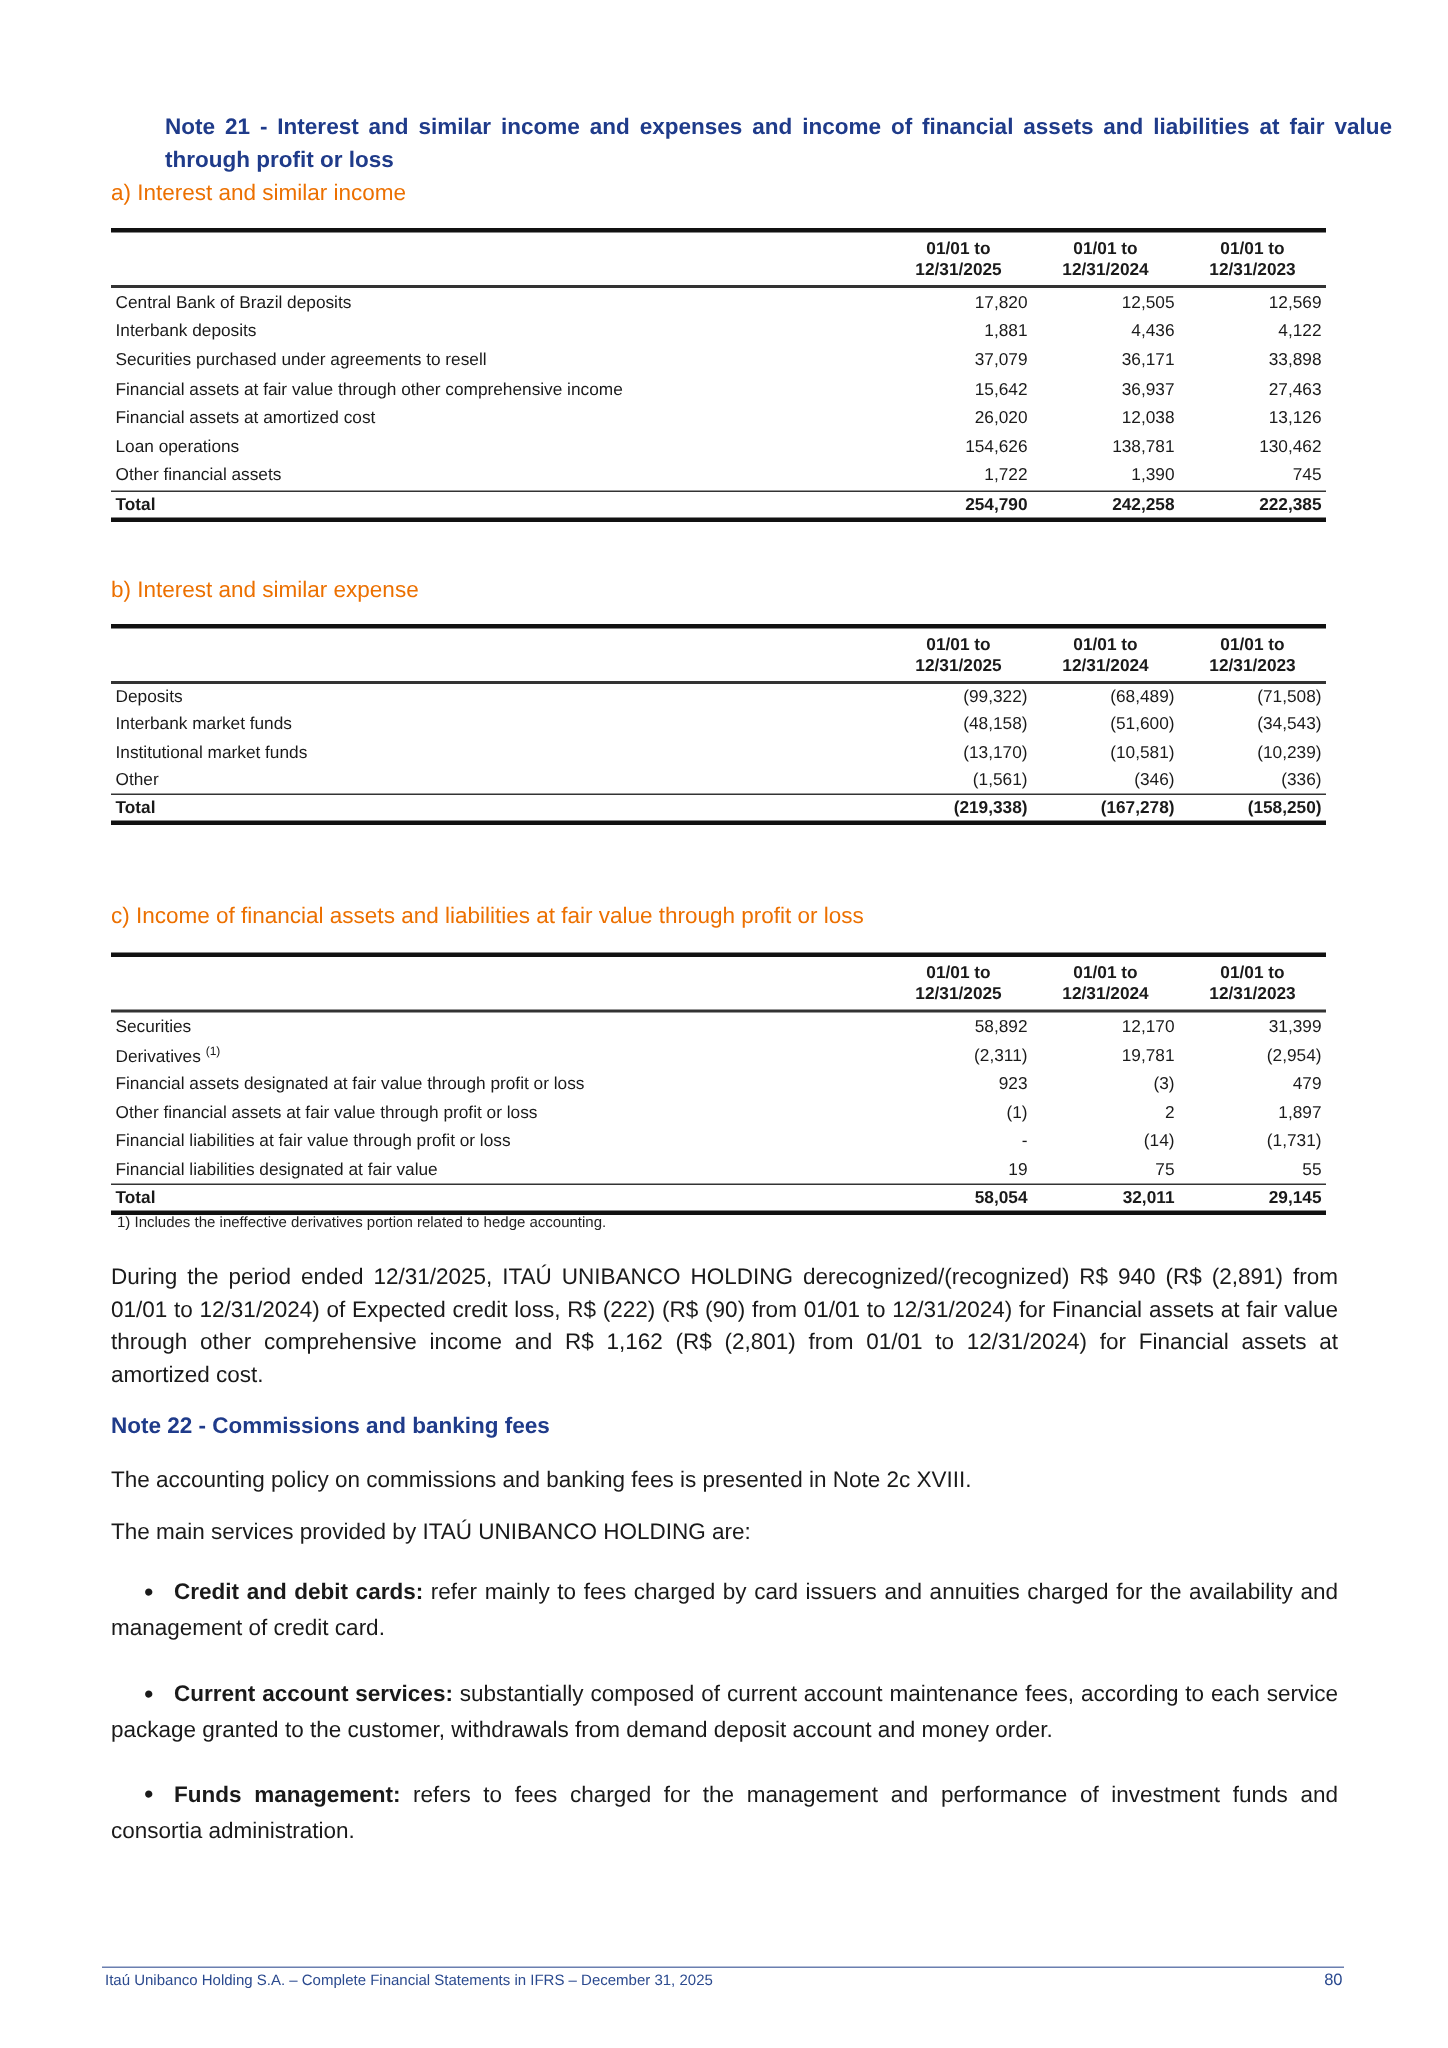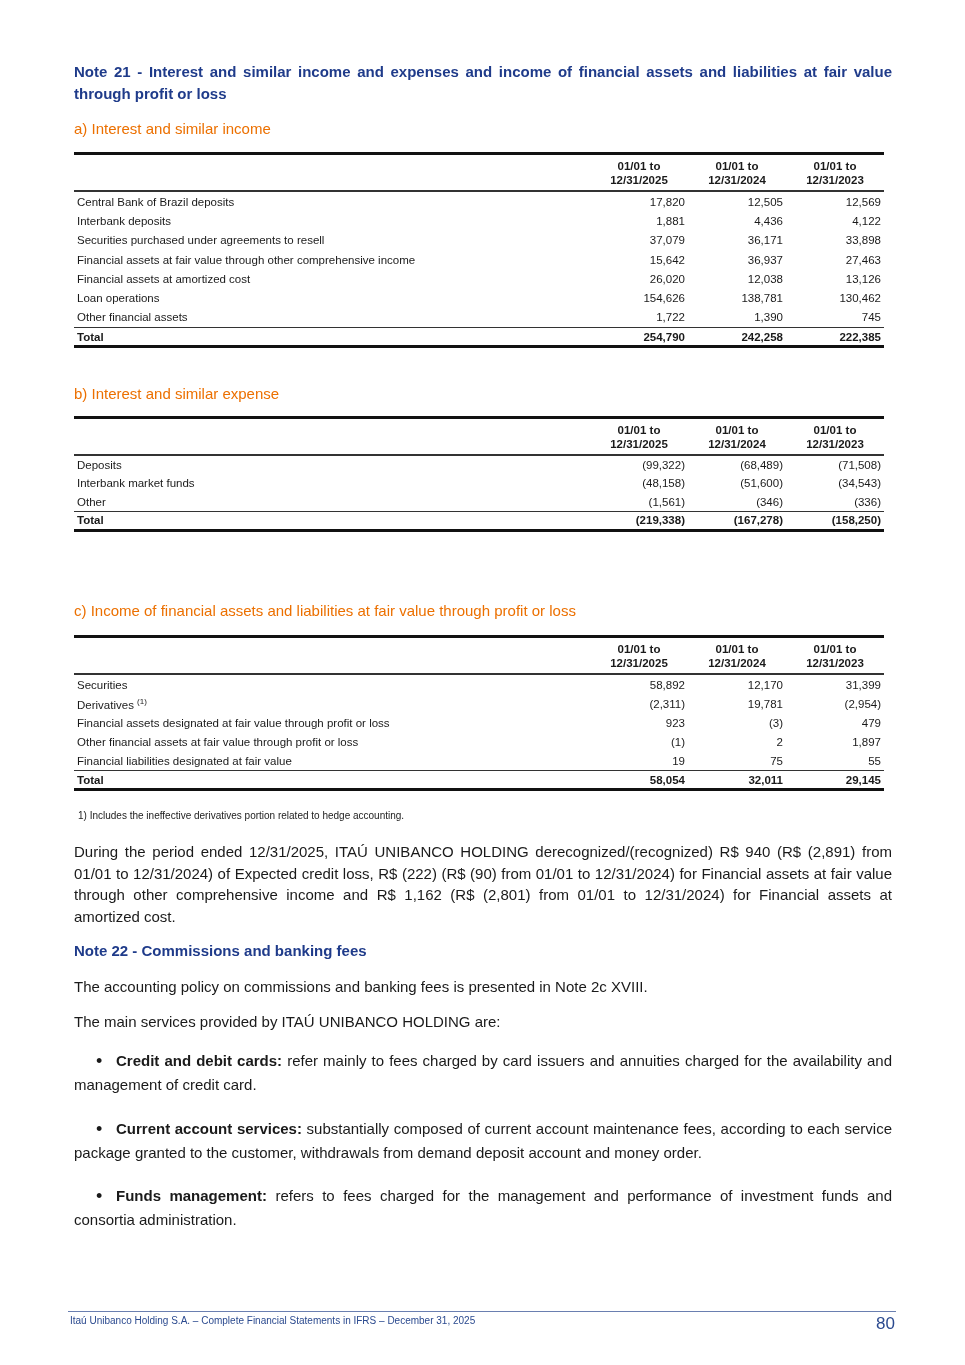--- a/index.html
+++ b/index.html
@@ -40,28 +40,28 @@
   .para {
     position: absolute; left: 0; width: 818px; font-size: 15px; line-height: 21.5px;
     text-align: justify; color: #1a1a1a;
   }
   .para.single { white-space: nowrap; }
   .bullet-para { position: absolute; left: 0; width: 818px; font-size: 15px; line-height: 24px; text-align: justify; }
   .bullet-para .dot { display: inline-block; width: 20px; margin-left: 22px; font-size: 18px; vertical-align: -1px; }
   .bullet-para b { font-weight: bold; }
   .footer-line { position: absolute; left: 68px; top: 1311px; width: 828px; height: 1px; background: #6a7fb0; }
   .footer-text { position: absolute; left: 70px; top: 1315px; font-size: 10px; color: #2b4a8f; }
-  .footer-page { position: absolute; right: 70px; top: 1314px; font-size: 17px; color: #2b4a8f; }
+  .footer-page { position: absolute; right: 70px; top: 1314px; font-size: 11px; color: #2b4a8f; }
 </style>
 </head>
 <body>
 
 <div class="page">
 
-  <div class="note-title" style="top:61px;">Note 21 - Interest and similar income and expenses and income of financial assets and liabilities at fair value through profit or loss</div>
+  <div class="note-title" style="top:74px;margin-left:36px;">Note 21 - Interest and similar income and expenses and income of financial assets and liabilities at fair value through profit or loss</div>
 
   <div class="sub-title" style="top:120px;">a) Interest and similar income</div>
 
   <table class="fin" style="top:152px;">
     <thead>
       <tr>
         <th class="lbl"></th>
         <th class="col"><span>01/01 to</span><br><span>12/31/2025</span></th>
         <th class="col"><span>01/01 to</span><br><span>12/31/2024</span></th>
         <th class="col"><span>01/01 to</span><br><span>12/31/2023</span></th>
@@ -137,20 +137,26 @@
           <td class="num">(68,489)</td>
           <td class="num">(71,508)</td>
         </tr>
         <tr>
           <td><span>Interbank market funds</span></td>
           <td class="num">(48,158)</td>
           <td class="num">(51,600)</td>
           <td class="num">(34,543)</td>
         </tr>
         <tr>
+          <td><span>Institutional market funds</span></td>
+          <td class="num">(13,170)</td>
+          <td class="num">(10,581)</td>
+          <td class="num">(10,239)</td>
+        </tr>
+        <tr>
           <td><span>Other</span></td>
           <td class="num">(1,561)</td>
           <td class="num">(346)</td>
           <td class="num">(336)</td>
         </tr>
         <tr class="total">
           <td><span>Total</span></td>
           <td class="num">(219,338)</td>
           <td class="num">(167,278)</td>
           <td class="num">(158,250)</td>
@@ -188,20 +194,26 @@
           <td class="num">(3)</td>
           <td class="num">479</td>
         </tr>
         <tr>
           <td><span>Other financial assets at fair value through profit or loss</span></td>
           <td class="num">(1)</td>
           <td class="num">2</td>
           <td class="num">1,897</td>
         </tr>
         <tr>
+          <td><span>Financial liabilities at fair value through profit or loss</span></td>
+          <td class="num">-</td>
+          <td class="num">(14)</td>
+          <td class="num">(1,731)</td>
+        </tr>
+        <tr>
           <td><span>Financial liabilities designated at fair value</span></td>
           <td class="num">19</td>
           <td class="num">75</td>
           <td class="num">55</td>
         </tr>
         <tr class="total">
           <td><span>Total</span></td>
           <td class="num">58,054</td>
           <td class="num">32,011</td>
           <td class="num">29,145</td>

